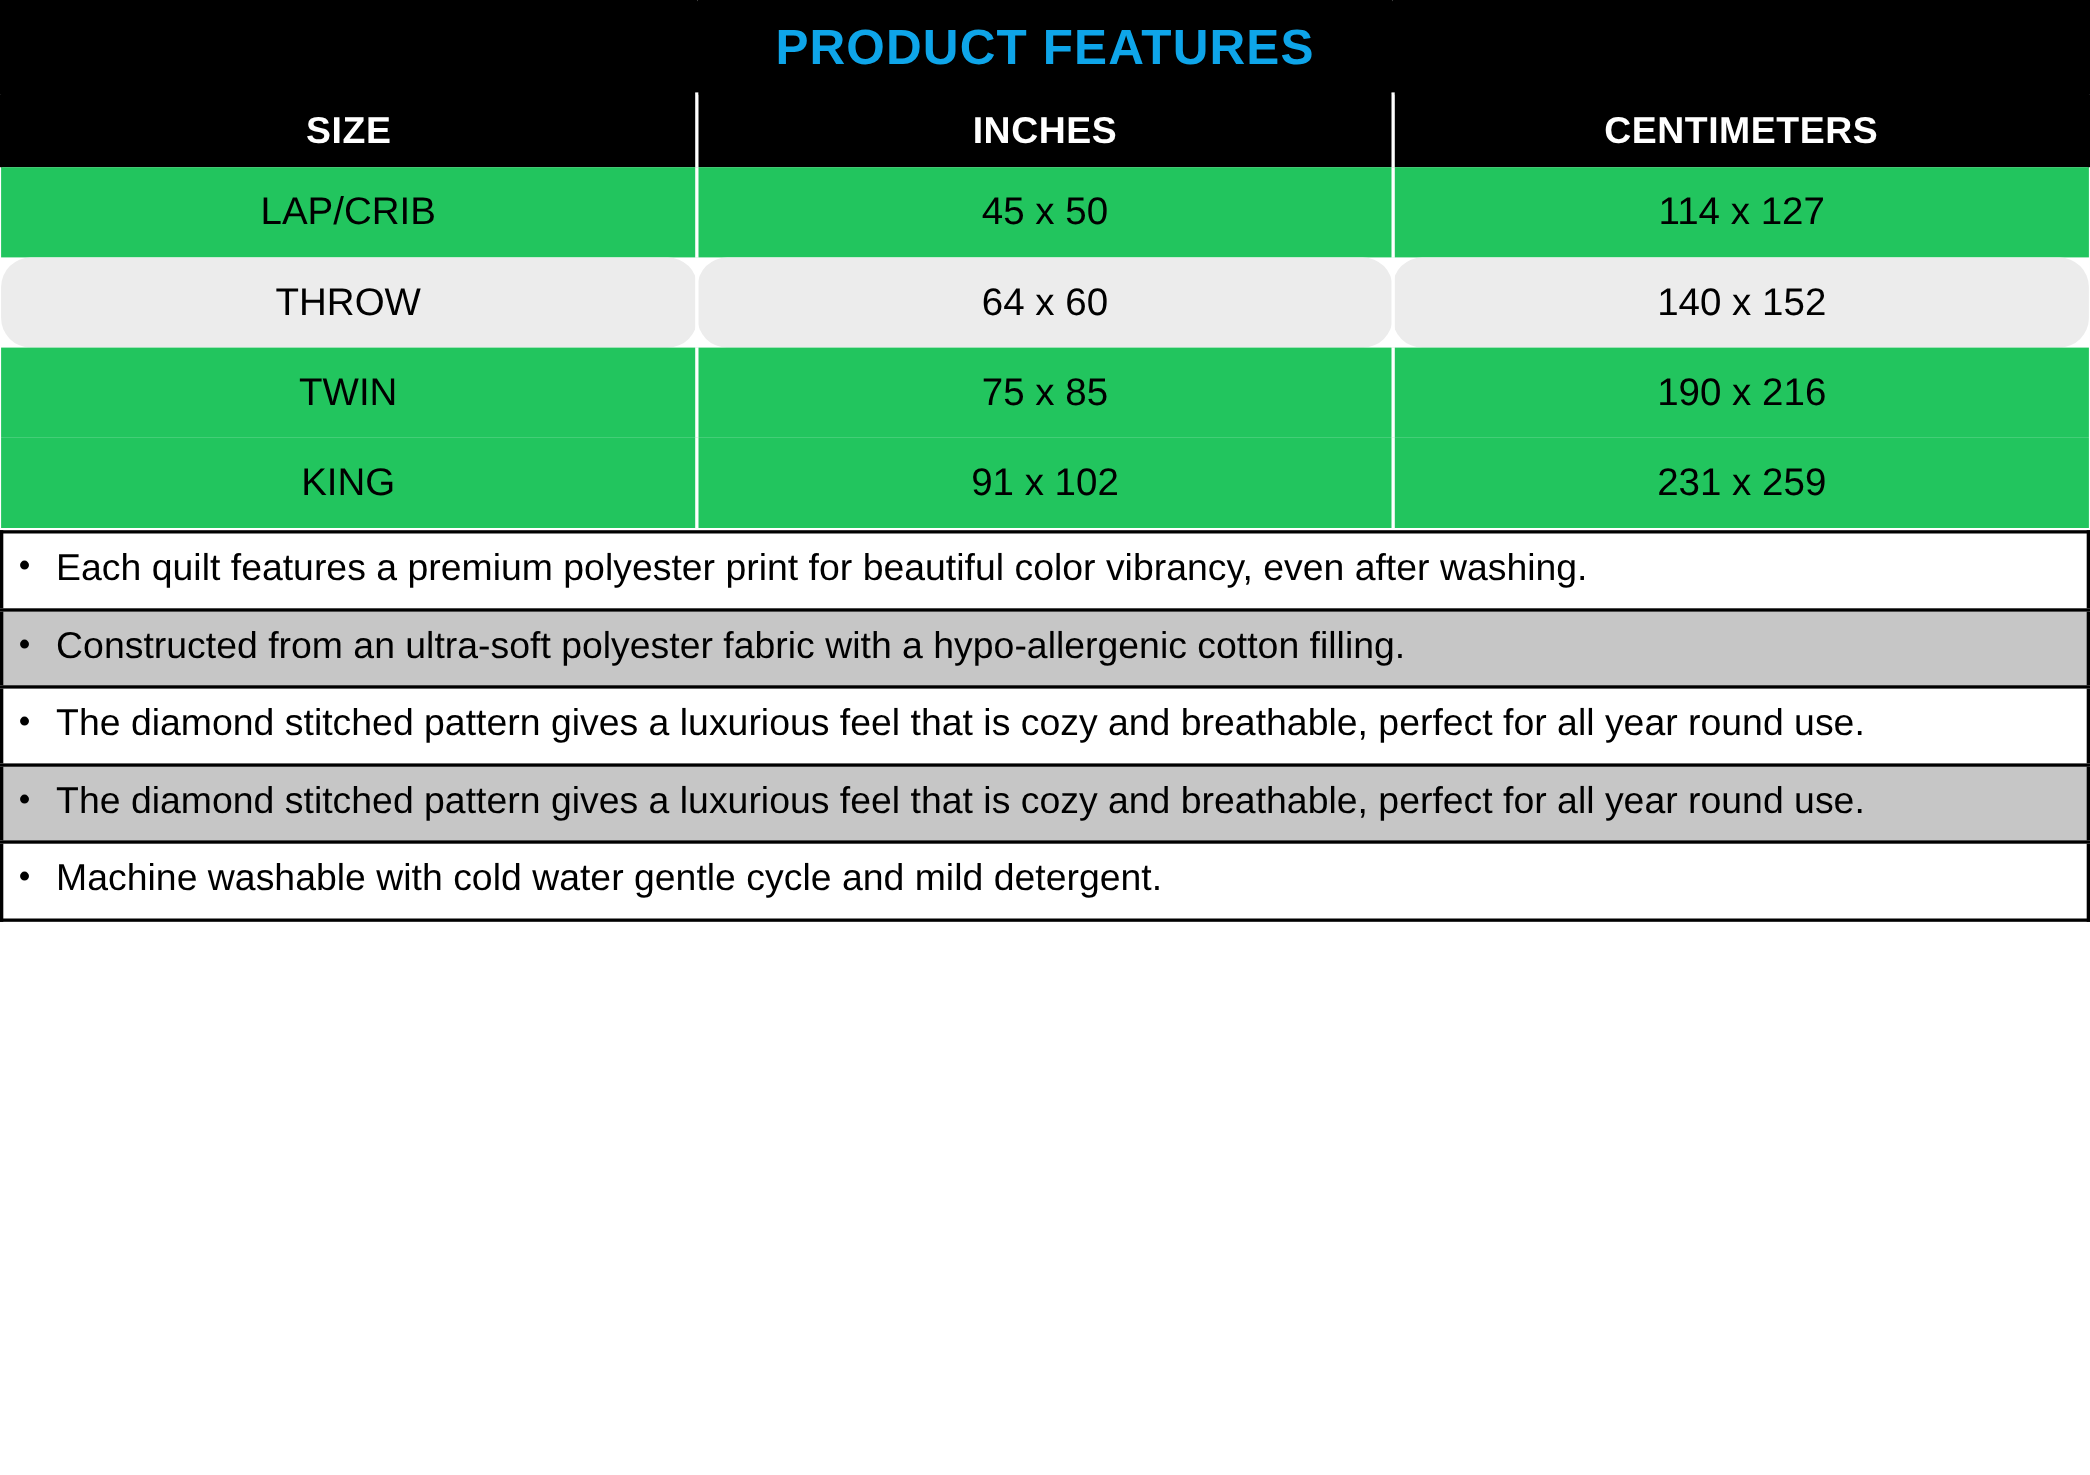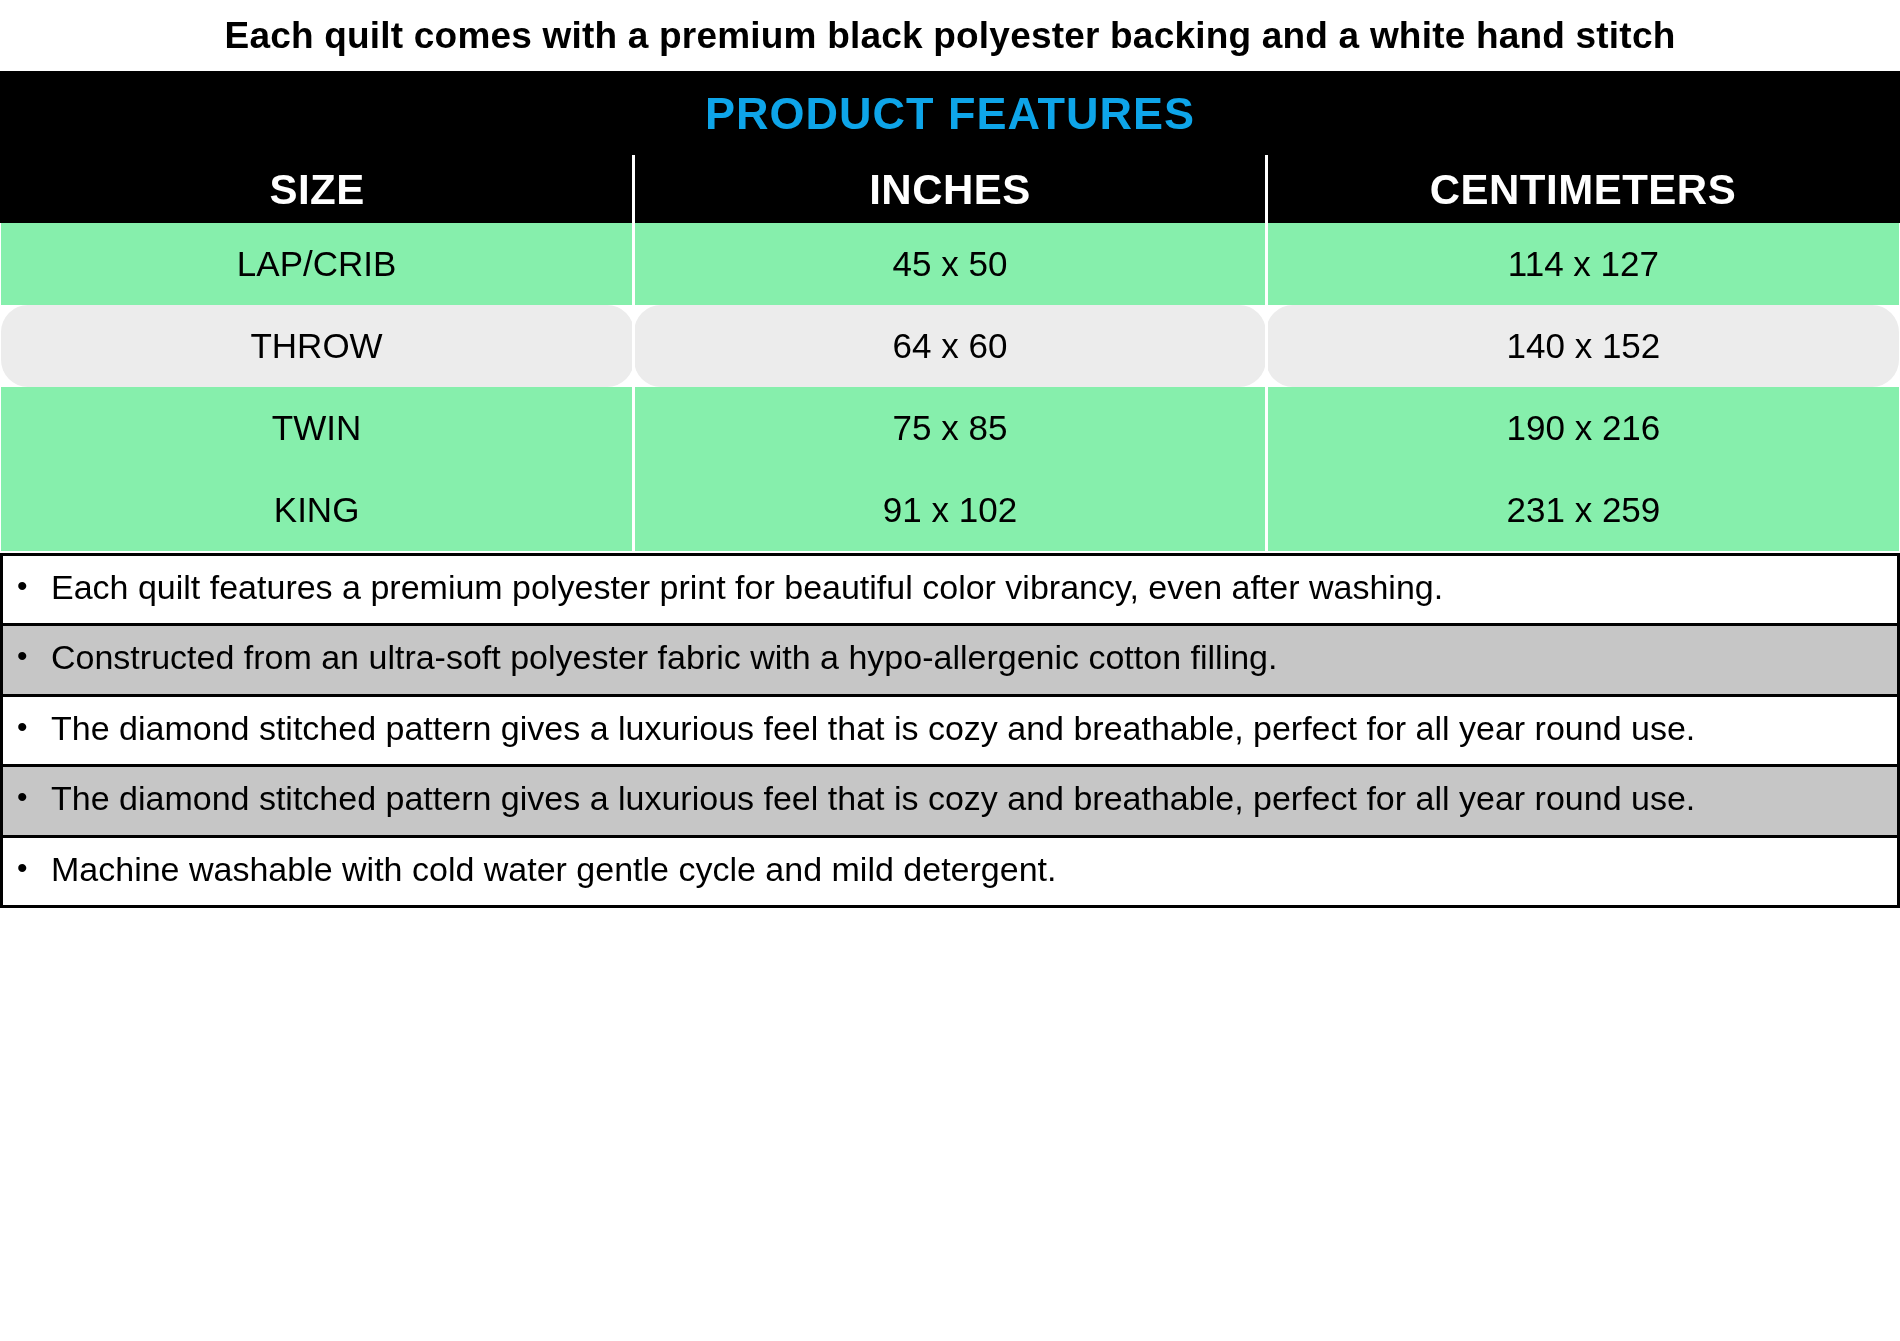--- a/index.html
+++ b/index.html
@@ -42,41 +42,41 @@
     font-size: 45px;
     font-weight: bold;
     text-align: center;
     height: 82px;
     letter-spacing: 1px;
     border: 2px solid #000;
   }
   .col-head {
     background: #000000;
     color: #ffffff;
-    font-size: 42px;
+    font-size: 34px;
     font-weight: bold;
     text-align: center;
     height: 66px;
     letter-spacing: 0.5px;
     border-left: 3px solid #ffffff;
     border-right: 3px solid #ffffff;
   }
   .col-head.first { border-left: 2px solid #000; }
   .col-head.last { border-right: 2px solid #000; }
 
   .data-cell {
     font-size: 35px;
     text-align: center;
     height: 82px;
     border-left: 3px solid #15803d;
     border-right: 3px solid #ffffff;
   }
   .data-cell.first { border-left: 0; }
   .data-cell.last { border-right: 0; }
-  .row-dark .data-cell { background: #86efac; }
+  .row-dark .data-cell { background: #22c55e; }
   .row-light .data-cell { background: #ececec; border-radius: 27px; }
 
   .bullets {
     width: 1900px;
     border-collapse: collapse;
     table-layout: fixed;
     border: 3px solid #000000;
     margin-top: 2px;
   }
   .bullet-row td {
@@ -100,21 +100,20 @@
   }
   .bullet-text {
     flex: 1 1 auto;
   }
 </style>
 </head>
 <body>
 
 <div class="page">
 
-  <div class="headline">Each quilt comes with a premium black polyester backing and a white hand stitch</div>
 
   <table class="features-table">
     <tbody>
       <tr>
         <td class="title-bar" colspan="3">PRODUCT FEATURES</td>
       </tr>
       <tr>
         <td class="col-head first" style="width:600px">SIZE</td>
         <td class="col-head" style="width:640px">INCHES</td>
         <td class="col-head last">CENTIMETERS</td>

